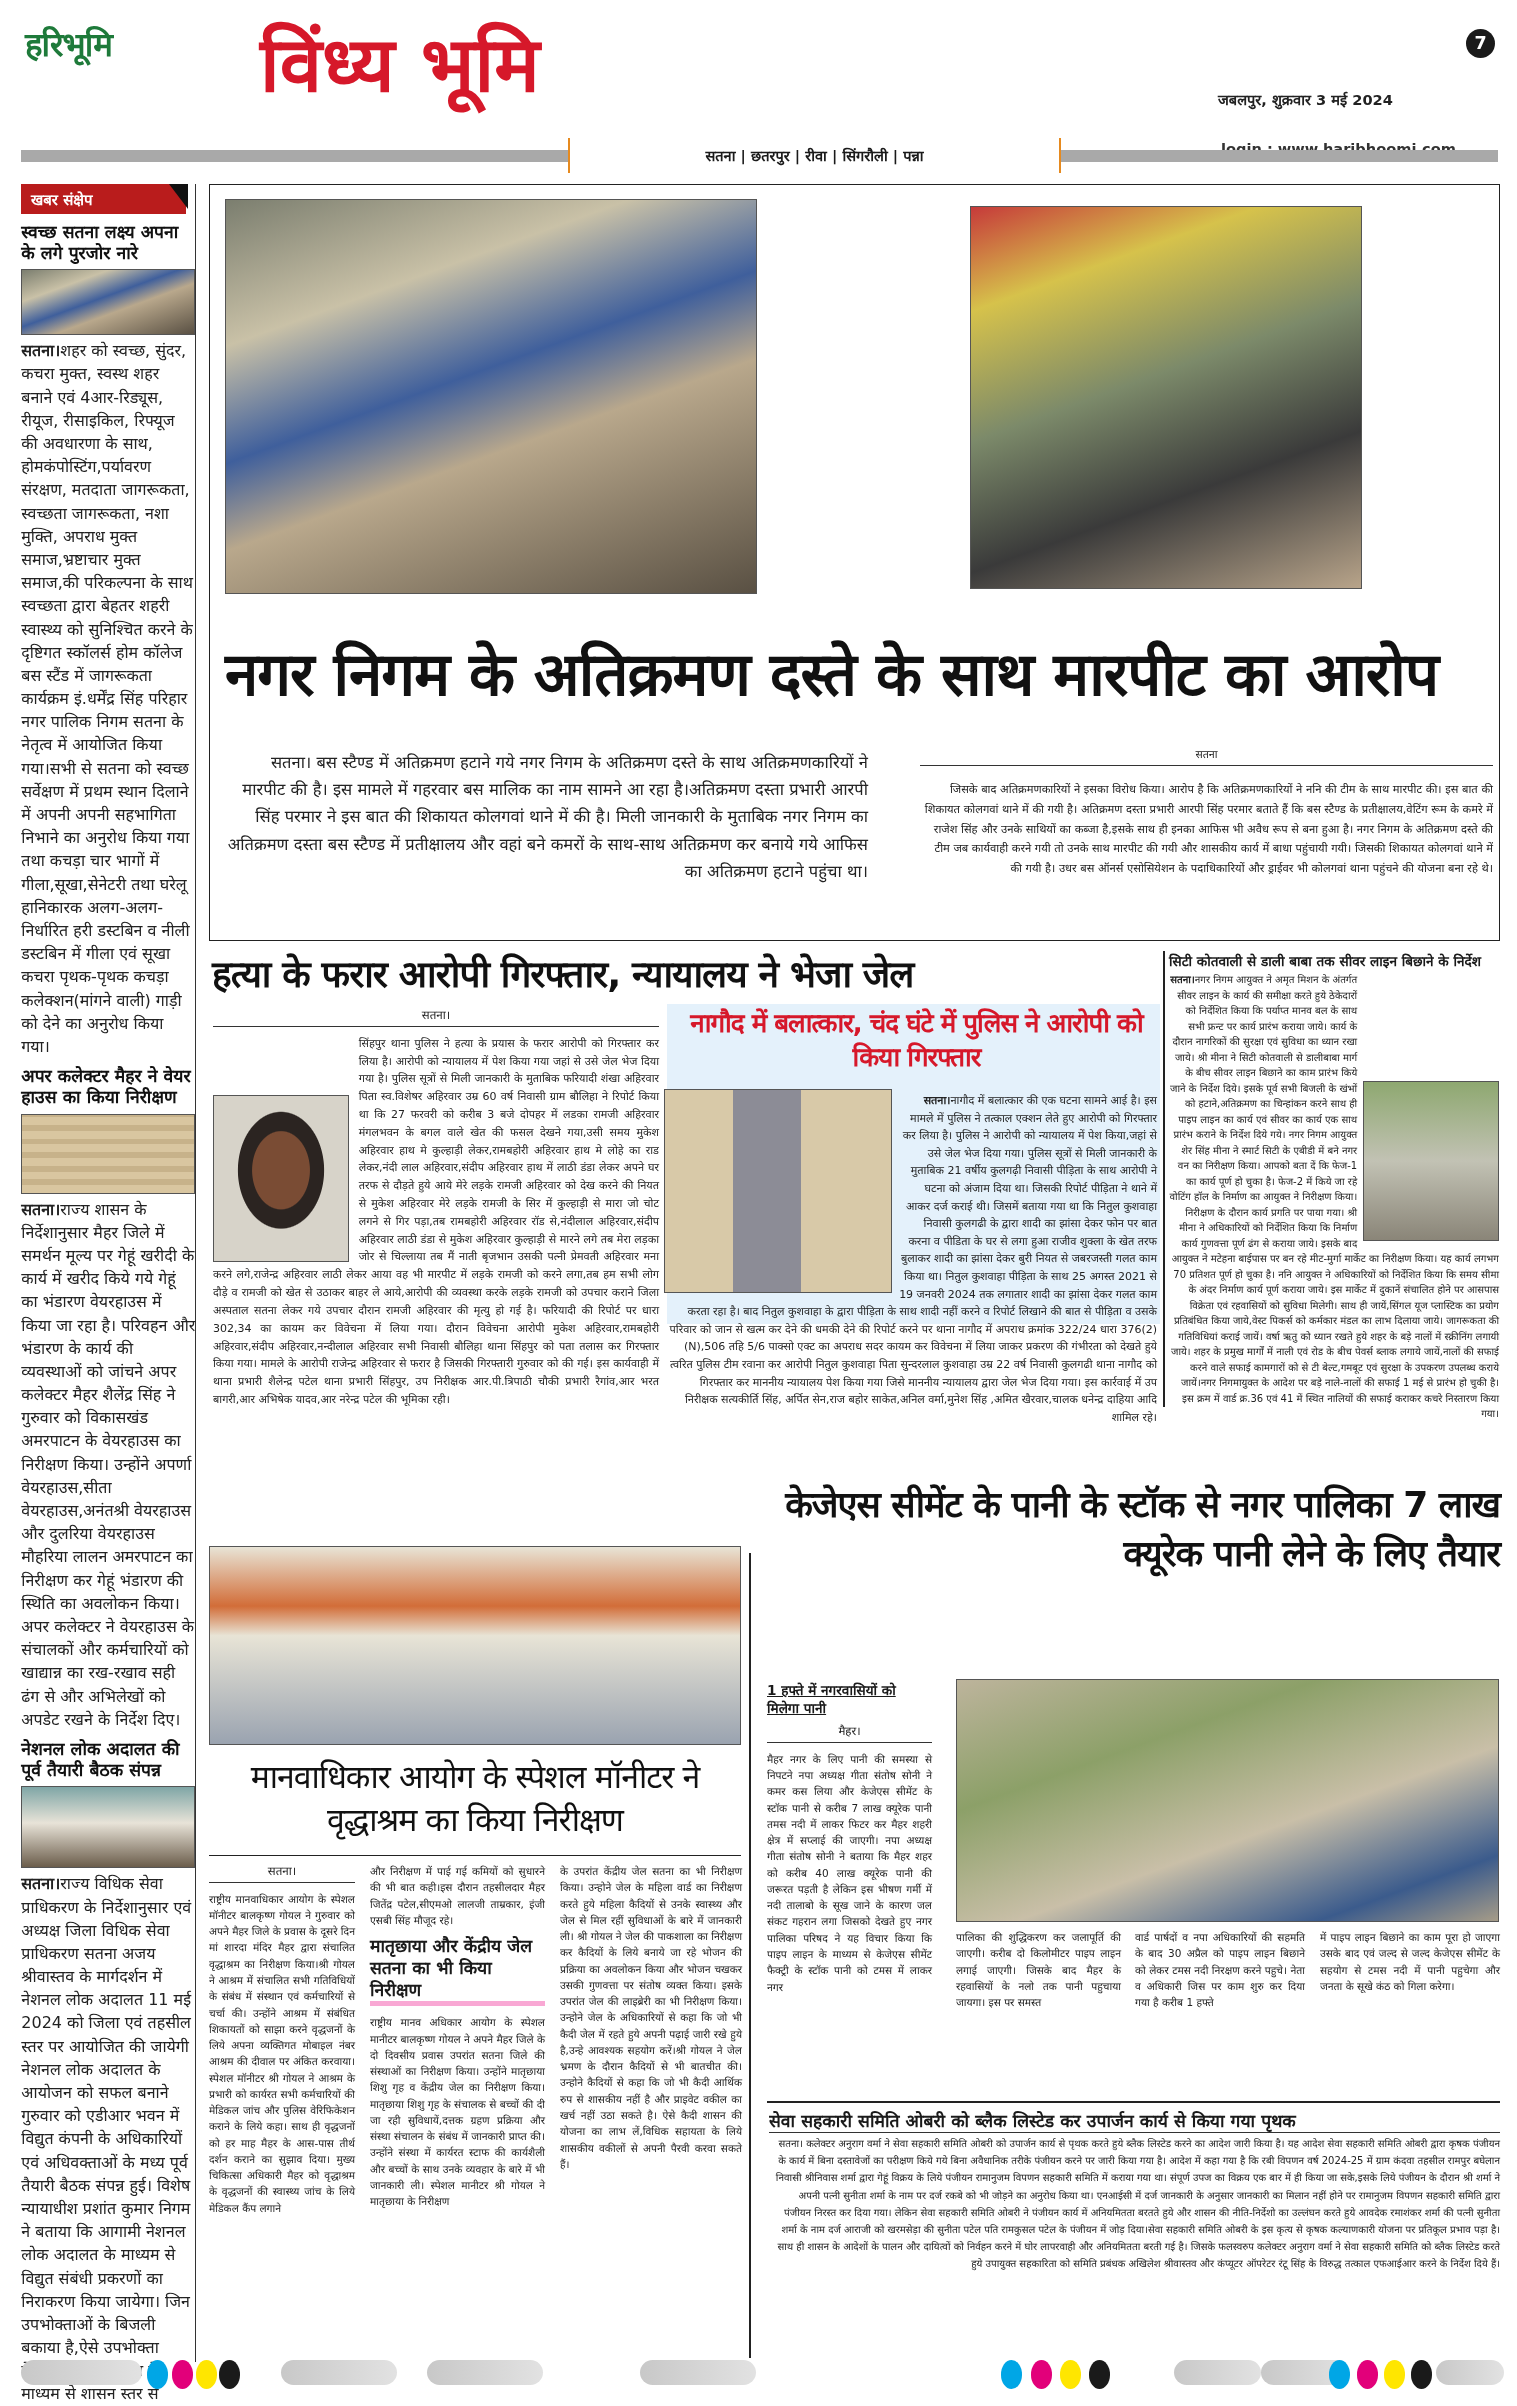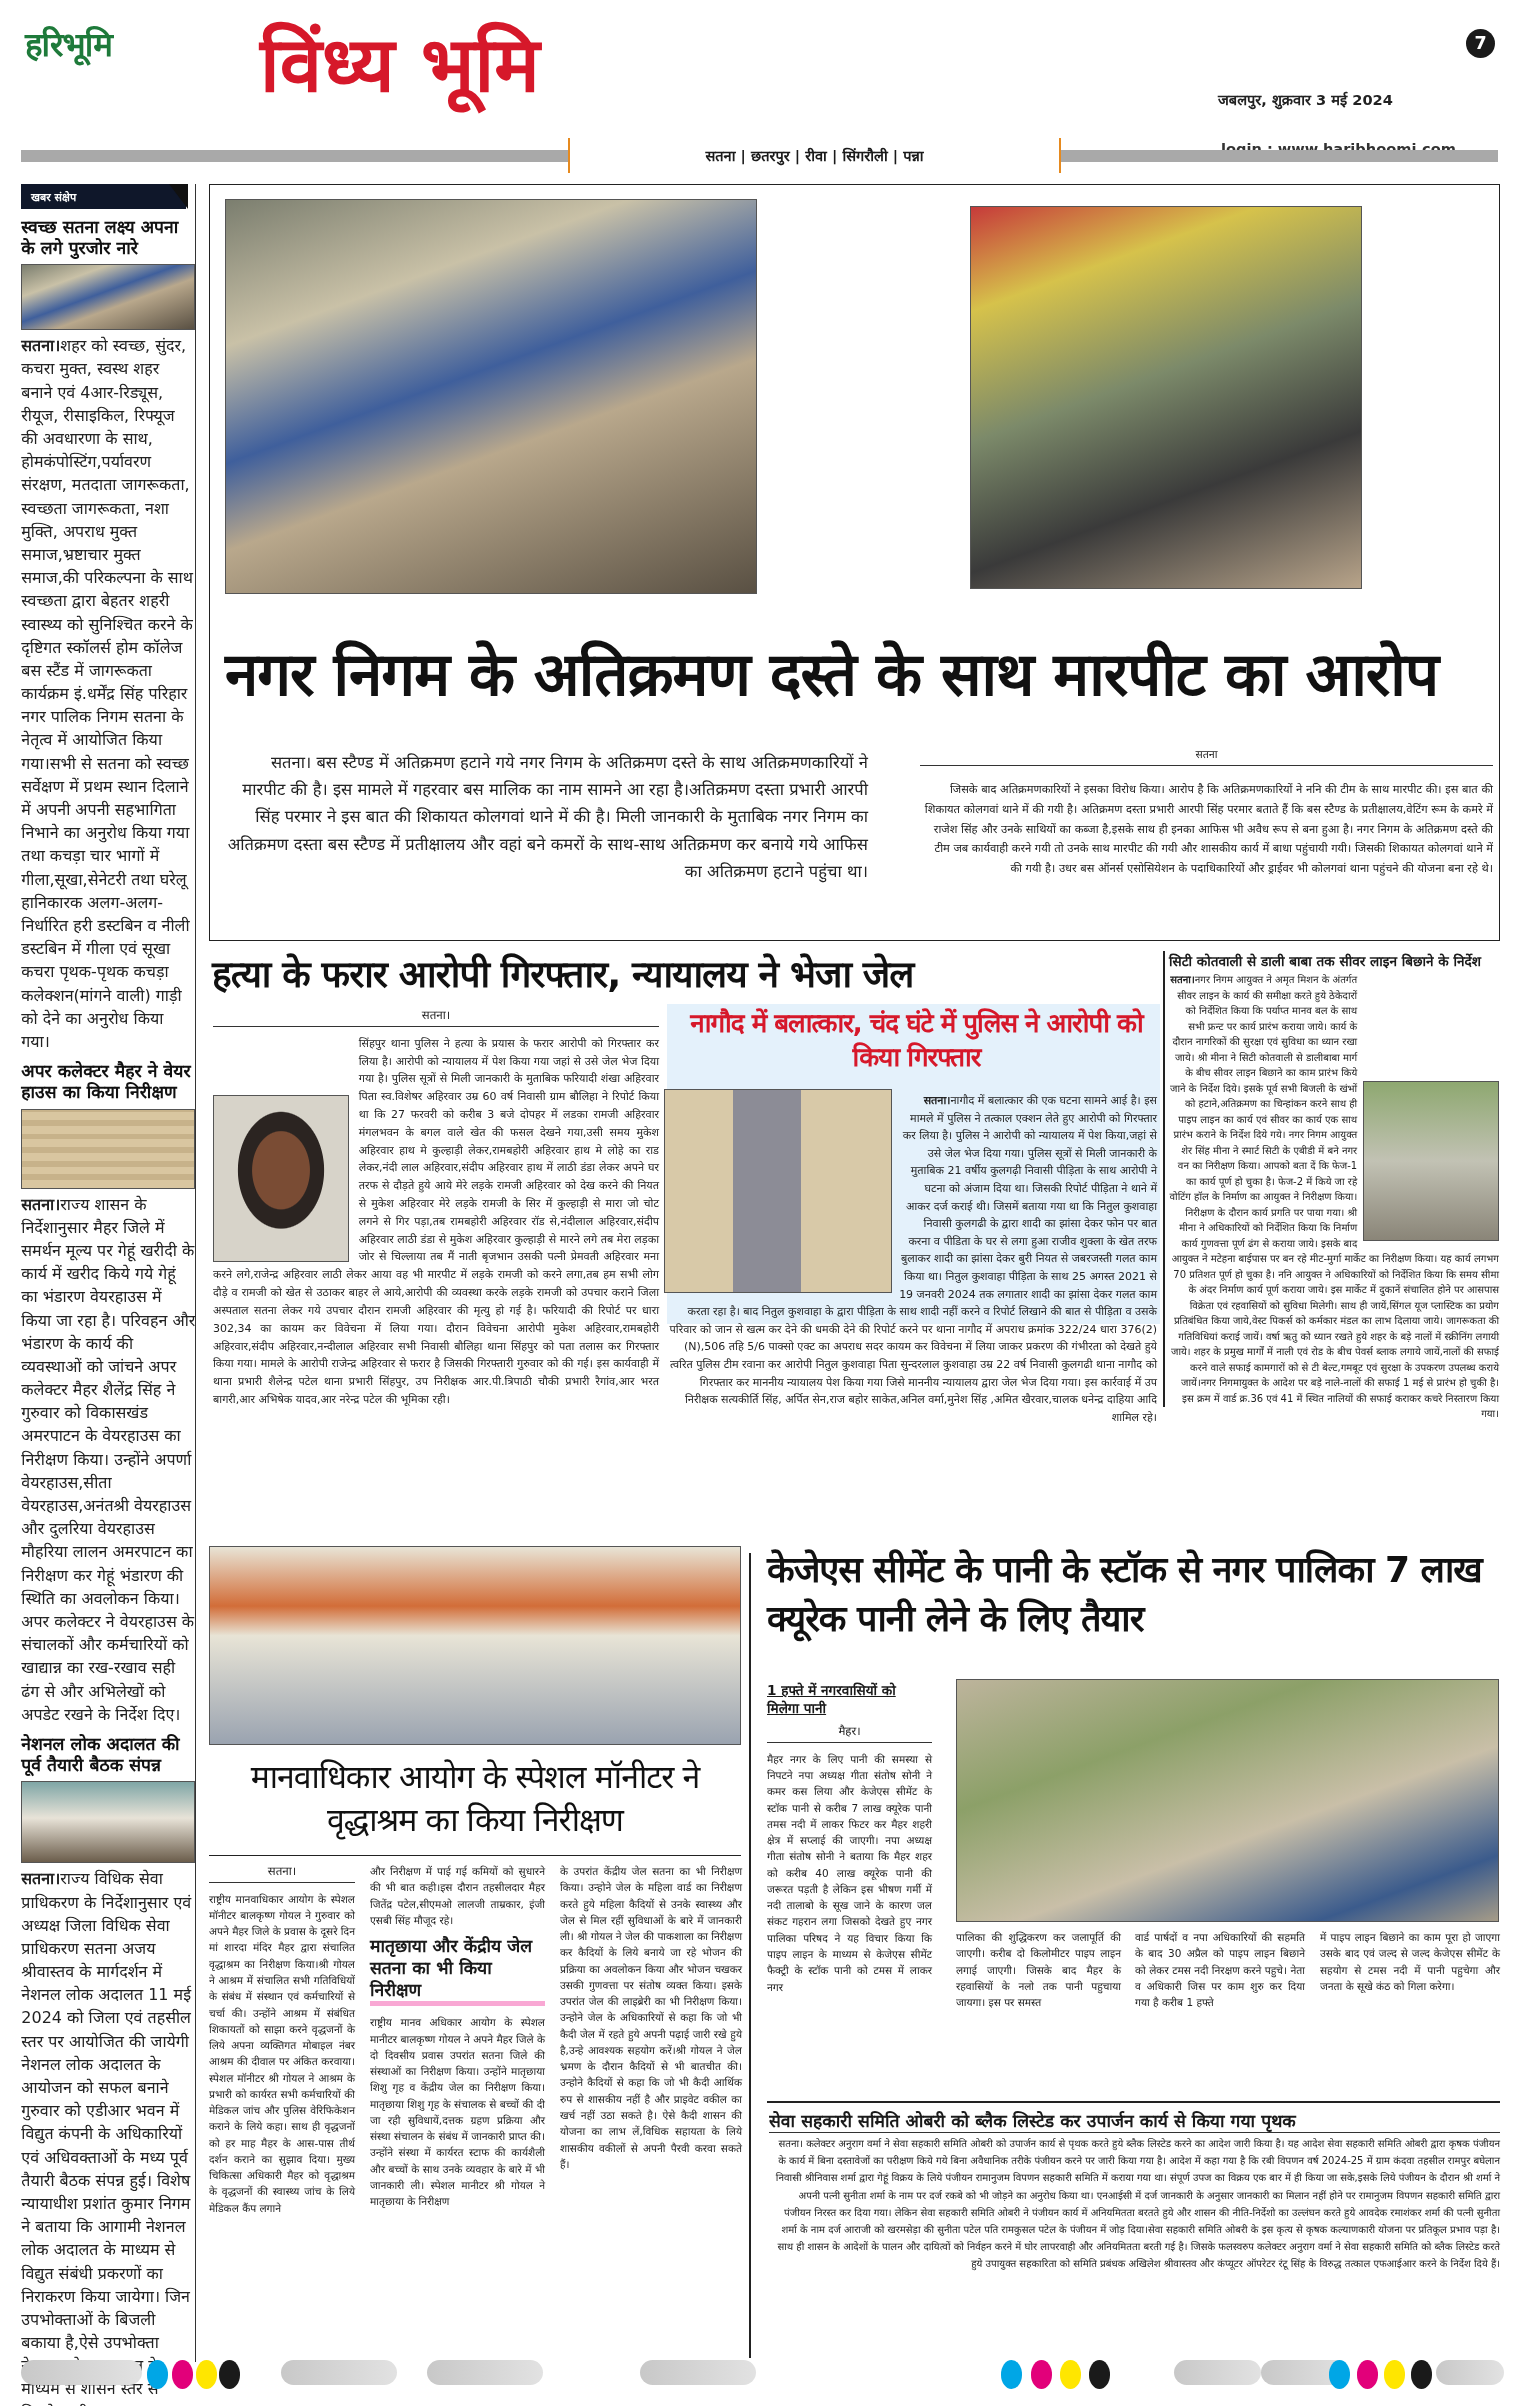--- a/index.html
+++ b/index.html
@@ -6,21 +6,21 @@
 body{width:1518px;height:2407px;background:#fff;font-family:"DejaVu Sans","Liberation Sans",sans-serif;color:#1a1a1a;position:relative;overflow:hidden}
 .abs{position:absolute}
 .logo-hari{left:25px;top:21.3px;font-size:33px;font-weight:bold;color:#1e7a3a;font-family:"DejaVu Sans",sans-serif;letter-spacing:-1px}
 .masthead{left:260px;top:27px;font-size:76px;font-weight:bold;color:#d6182a;font-family:"DejaVu Sans",sans-serif;line-height:1}
 .page-num{right:23px;top:29px;width:29px;height:29px;border-radius:50%;background:#1a1a1a;color:#fff;font-size:17.5px;font-weight:bold;text-align:center;line-height:29px}
 .dateline{left:1218px;top:89px;font-size:14.6px;font-weight:bold;color:#222}
 .login{left:1221px;top:140px;font-size:14.6px;font-weight:bold;color:#333}
 .greybar{top:150px;height:11.6px;background:#a9a9a9}
 .cities-box{left:568px;top:138px;width:493px;height:35px;border-left:2.9px solid #e68a1f;border-right:2.9px solid #e68a1f;background:#fff;text-align:center;font-size:14.6px;font-weight:bold;line-height:35px}
 .left-col{left:21.3px;top:184px;width:175px;height:2178px;border-right:1.9px solid #333}
-.brief-tag{background:#0f172a;color:#fff;font-weight:bold;font-size:11px;padding:4.9px 9.7px;width:165px;position:relative}
+.brief-tag{background:#b91c1c;color:#fff;font-weight:bold;font-size:15px;padding:4.9px 9.7px;width:165px;position:relative}
 .brief-tag:after{content:"";position:absolute;right:-1.9px;top:0;border-top:25px solid #111;border-left:19.4px solid transparent}
 .lc-head{font-size:17.5px;font-weight:bold;line-height:1.2;margin:7.8px 0 5.8px;color:#111}
 .lc-body{font-size:16px;line-height:1.45;color:#222}
 .lc-body b{font-weight:bold}
 .photo{background:linear-gradient(135deg,#8a8070,#c9b9a0 40%,#6d6a5e 70%,#a89c88);border:1px solid #555}
 .photo.crowd{background:linear-gradient(160deg,#7b7e6f 0%,#c9c1a7 25%,#3f5f9c 45%,#b9a88c 60%,#595043 100%)}
 .photo.bus{background:linear-gradient(160deg,#c63a3a 0%,#d6c24b 20%,#7c8a6a 45%,#3a3a3a 70%,#b8a48a 100%)}
 .photo.grain{background:repeating-linear-gradient(0deg,#d9c6a0 0 7.8px,#c7b28a 7.8px 13.6px)}
 .photo.meeting{background:linear-gradient(180deg,#7fa6a6 0%,#e8e3d8 45%,#6b5d4b 100%)}
 .photo.portrait{background:radial-gradient(ellipse at 50% 45%,#7a4c34 0 30%,#2b2421 31% 45%,#d7d3c9 46%)}
@@ -122,21 +122,21 @@
 </div>
 <div class="abs" style="left:370px;top:1863px;width:175px">
   <div class="small-body" style="font-size:10.5px;line-height:1.55">और निरीक्षण में पाई गई कमियों को सुधारने की भी बात कही।इस दौरान तहसीलदार मैहर जितेंद्र पटेल,सीएमओ लालजी ताम्रकार, इंजी एसबी सिंह मौजूद रहे।</div>
   <div style="font-size:17.5px;font-weight:bold;line-height:1.25;margin:7.8px 0;border-bottom:5px solid #f9a8d4">मातृछाया और केंद्रीय जेल सतना का भी किया निरीक्षण</div>
   <div class="small-body" style="font-size:10.5px;line-height:1.55">राष्ट्रीय मानव अधिकार आयोग के स्पेशल मानीटर बालकृष्ण गोयल ने अपने मैहर जिले के दो दिवसीय प्रवास उपरांत सतना जिले की संस्थाओं का निरीक्षण किया। उन्होंने मातृछाया शिशु गृह व केंद्रीय जेल का निरीक्षण किया। मातृछाया शिशु गृह के संचालक से बच्चों की दी जा रही सुविधायें,दत्तक ग्रहण प्रक्रिया और संस्था संचालन के संबंध में जानकारी प्राप्त की। उन्होंने संस्था में कार्यरत स्टाफ की कार्यशैली और बच्चों के साथ उनके व्यवहार के बारे में भी जानकारी ली। स्पेशल मानीटर श्री गोयल ने मातृछाया के निरीक्षण</div>
 </div>
 <div class="abs" style="left:560px;top:1863px;width:182px">
   <div class="small-body" style="font-size:10.5px;line-height:1.55">के उपरांत केंद्रीय जेल सतना का भी निरीक्षण किया। उन्होने जेल के महिला वार्ड का निरीक्षण करते हुये महिला कैदियों से उनके स्वास्थ्य और जेल से मिल रहीं सुविधाओं के बारे में जानकारी ली। श्री गोयल ने जेल की पाकशाला का निरीक्षण कर कैदियों के लिये बनाये जा रहे भोजन की प्रक्रिया का अवलोकन किया और भोजन चखकर उसकी गुणवत्ता पर संतोष व्यक्त किया। इसके उपरांत जेल की लाइब्रेरी का भी निरीक्षण किया। उन्होने जेल के अधिकारियों से कहा कि जो भी कैदी जेल में रहते हुये अपनी पढ़ाई जारी रखे हुये है,उन्हे आवश्यक सहयोग करें।श्री गोयल ने जेल भ्रमण के दौरान कैदियों से भी बातचीत की। उन्होने कैदियों से कहा कि जो भी कैदी आर्थिक रुप से शासकीय नहीं है और प्राइवेट वकील का खर्च नहीं उठा सकते है। ऐसे कैदी शासन की योजना का लाभ लें,विधिक सहायता के लिये शासकीय वकीलों से अपनी पैरवी करवा सकते हैं।</div>
 </div>
 
-<div class="abs big-head" style="left:767px;top:1546px;width:733px;font-size:36px;line-height:1.35;text-align:left">केजेएस सीमेंट के पानी के स्टॉक से नगर पालिका 7 लाख क्यूरेक पानी लेने के लिए तैयार</div>
+<div class="abs big-head" style="left:767px;top:1481px;width:733px;font-size:36px;line-height:1.35;text-align:right">केजेएस सीमेंट के पानी के स्टॉक से नगर पालिका 7 लाख क्यूरेक पानी लेने के लिए तैयार</div>
 <div class="abs" style="left:767px;top:1682px;width:165px">
   <div style="font-size:13.6px;font-weight:bold;line-height:1.3;margin-bottom:5.8px" class="underline">1 हफ्ते में नगरवासियों को मिलेगा पानी</div>
   <div class="dateline-sm">मैहर।</div>
   <div class="small-body" style="font-size:10.5px;line-height:1.55">मैहर नगर के लिए पानी की समस्या से निपटने नपा अध्यक्ष गीता संतोष सोनी ने कमर कस लिया और केजेएस सीमेंट के स्टॉक पानी से करीब 7 लाख क्यूरेक पानी तमस नदी में लाकर फिटर कर मैहर शहरी क्षेत्र में सप्लाई की जाएगी। नपा अध्यक्ष गीता संतोष सोनी ने बताया कि मैहर शहर को करीब 40 लाख क्यूरेक पानी की जरूरत पड़ती है लेकिन इस भीषण गर्मी में नदी तालाबो के सूख जाने के कारण जल संकट गहरान लगा जिसको देखते हुए नगर पालिका परिषद ने यह विचार किया कि पाइप लाइन के माध्यम से केजेएस सीमेंट फैक्ट्री के स्टॉक पानी को टमस में लाकर नगर</div>
 </div>
 <div class="abs photo river" style="left:956px;top:1679px;width:543px;height:243px"></div>
 <div class="abs small-body" style="left:956px;top:1929px;width:165px;font-size:10.5px;line-height:1.55">पालिका की शुद्धिकरण कर जलापूर्ति की जाएगी। करीब दो किलोमीटर पाइप लाइन लगाई जाएगी। जिसके बाद मैहर के रहवासियों के नलो तक पानी पहुचाया जायगा। इस पर समस्त</div>
 <div class="abs small-body" style="left:1135px;top:1929px;width:170px;font-size:10.5px;line-height:1.55">वार्ड पार्षदों व नपा अधिकारियों की सहमति के बाद 30 अप्रैल को पाइप लाइन बिछाने को लेकर टमस नदी निरक्षण करने पहुचे। नेता व अधिकारी जिस पर काम शुरु कर दिया गया है करीब 1 हफ्ते</div>
 <div class="abs small-body" style="left:1320px;top:1929px;width:180px;font-size:10.5px;line-height:1.55">में पाइप लाइन बिछाने का काम पूरा हो जाएगा उसके बाद एवं जल्द से जल्द केजेएस सीमेंट के सहयोग से टमस नदी में पानी पहुचेगा और जनता के सूखे कंठ को गिला करेगा।</div>
 

